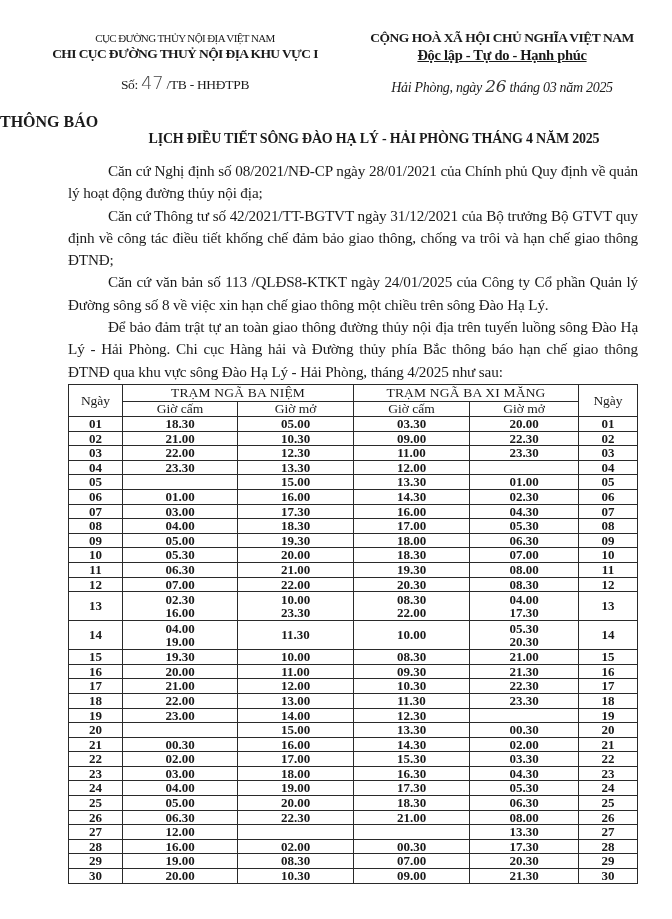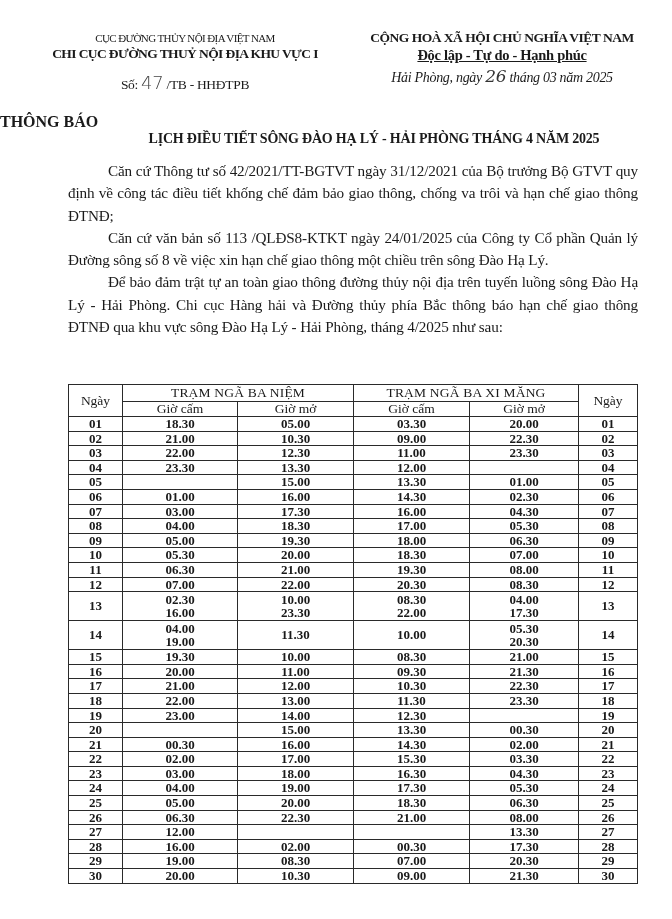--- a/index.html
+++ b/index.html
@@ -10,21 +10,21 @@
   .abs { position: absolute; }
   .hdr-left { left: 40px; top: 30px; width: 290px; text-align: center; }
   .hdr-right { left: 352px; top: 30px; width: 300px; text-align: center; }
   .agency { font-size: 11px; letter-spacing: -0.6px; line-height: 16px; white-space: nowrap; }
   .subagency { font-size: 13.5px; font-weight: bold; letter-spacing: -0.6px; line-height: 16px; white-space: nowrap; }
   .subagency .u { }
   .docno { font-size: 13.5px; margin-top: 10px; letter-spacing: -0.3px; }
   .hand { font-family: "DejaVu Sans", sans-serif; font-size: 18px; color: #444; font-weight: 300; }
   .nation { font-size: 13.5px; font-weight: bold; letter-spacing: -0.5px; line-height: 16px; white-space: nowrap; }
   .motto { font-size: 14.5px; font-weight: bold; line-height: 18px; text-decoration: underline; letter-spacing: -0.3px; }
-  .place-date { font-size: 14px; font-style: italic; margin-top: 2px; letter-spacing: -0.3px; white-space: nowrap; }
+  .place-date { font-size: 14px; font-style: italic; margin-top: 12px; letter-spacing: -0.3px; white-space: nowrap; }
   .place-date .hand2 { font-family: "DejaVu Serif", serif; font-style: italic; font-size: 17px; color: #333; }
 
   .title { left: 0; width: 620px; top: 113px; text-align: left; font-size: 16px; font-weight: bold; }
   .subtitle { left: 0; width: 672px; top: 131px; text-align: center; font-size: 14px; font-weight: bold; letter-spacing: -0.2px; padding-left: 38px; }
 
   .body-text { left: 68px; top: 160px; width: 570px; font-size: 15.2px; line-height: 22.3px; text-align: justify; letter-spacing: -0.15px; }
   .body-text p { margin: 0; text-indent: 40px; }
 
   table.sched {
     position: absolute; left: 68px; top: 384px; width: 569px;
@@ -53,20 +53,21 @@
 <div class="abs hdr-right">
   <div class="nation">CỘNG HOÀ XÃ HỘI CHỦ NGHĨA VIỆT NAM</div>
   <div class="motto">Độc lập - Tự do - Hạnh phúc</div>
   <div class="place-date"><span>Hải Phòng, ngày </span><span class="hand2">26</span><span> tháng 03 năm 2025</span></div>
 </div>
 
 <div class="abs title">THÔNG BÁO</div>
 <div class="abs subtitle">LỊCH ĐIỀU TIẾT SÔNG ĐÀO HẠ LÝ - HẢI PHÒNG THÁNG 4 NĂM 2025</div>
 
 <div class="abs body-text">
+  <p>Căn cứ Nghị định số 08/2021/NĐ-CP ngày 28/01/2021 của Chính phủ Quy định về quản lý hoạt động đường thủy nội địa;</p>
   <p>Căn cứ Thông tư số 42/2021/TT-BGTVT ngày 31/12/2021 của Bộ trưởng Bộ GTVT quy định về công tác điều tiết khống chế đảm bảo giao thông, chống va trôi và hạn chế giao thông ĐTNĐ;</p>
   <p>Căn cứ văn bản số 113 /QLĐS8-KTKT ngày 24/01/2025 của Công ty Cổ phần Quản lý Đường sông số 8 về việc xin hạn chế giao thông một chiều trên sông Đào Hạ Lý.</p>
   <p>Để bảo đảm trật tự an toàn giao thông đường thủy nội địa trên tuyến luồng sông Đào Hạ Lý - Hải Phòng. Chi cục Hàng hải và Đường thủy phía Bắc thông báo hạn chế giao thông  ĐTNĐ qua khu vực sông Đào Hạ Lý - Hải Phòng, tháng 4/2025 như sau:</p>
 </div>
 
 <table class="sched">
   <colgroup>
     <col style="width:54px">
       <col style="width:115px">
       <col style="width:116px">

